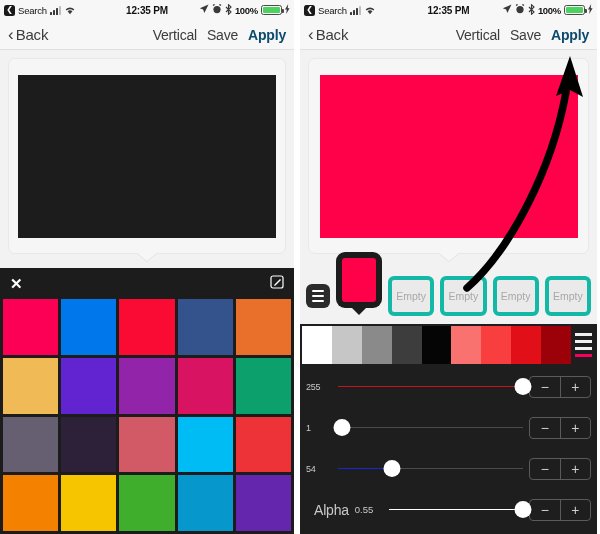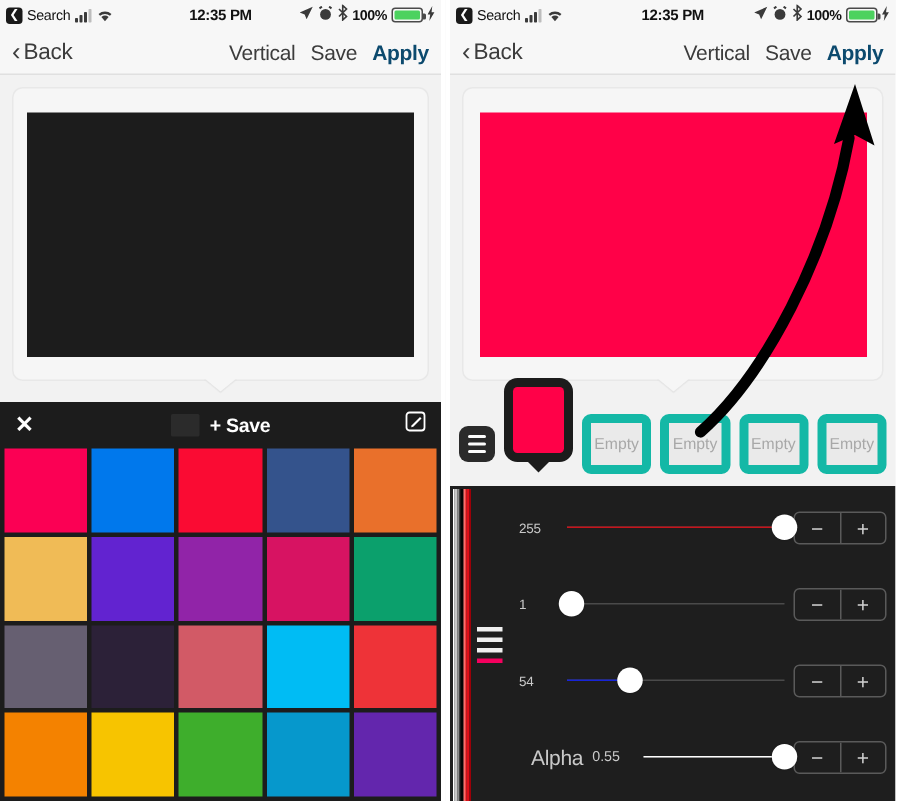--- a/index.html
+++ b/index.html
@@ -156,28 +156,28 @@
   .slot-selected::after {
     content:""; position: absolute; bottom: -7px; left: 50%; transform: translateX(-50%);
     width: 0; height: 0;
     border-left: 8px solid transparent;
     border-right: 8px solid transparent;
     border-top: 8px solid #1c1c1c;
   }
   .slot-empty {
     flex: 1; height: 40px;
     background: #eaeaea;
-    border: 6px solid #14b8a6;
+    border: 4px solid #14b8a6;
     border-radius: 6px;
     display: flex; align-items: center; justify-content: center;
     font-size: 10.5px; color: #a8a8a8;
   }
 
   
-  .editor { flex: 1; background: #1e1e1e; display: flex; }
+  .editor { flex: 1; background: #1e1e1e; display: flex; flex-direction: column; }
   .ramp-row { flex: 0 0 40px; display: flex; align-items: stretch; padding: 2px 2px 0 2px; gap: 0; }
   .ramp { flex: 1; display: flex; }
   .ramp i { flex: 1; display: block; }
   .ramp-menu {
     flex: 0 0 24px;
     display: flex; flex-direction: column; align-items: center; justify-content: center; gap: 4px;
     background: #1e1e1e;
   }
   .ramp-menu i { display: block; width: 17px; height: 3px; background: #f0f0f0; }
 
@@ -279,24 +279,20 @@
     <div class="preview-wrap">
       <div class="preview-card">
         <div class="preview-swatch" id="left-preview" style="background: rgb(28, 28, 28);"></div>
         <div class="preview-notch"></div>
       </div>
     </div>
 
     <div class="palette-panel">
       <div class="palette-toolbar">
         <span class="pt-close">✕</span>
-        <div class="pt-center">
-          <span class="pt-chip" id="pt-chip" style="background: rgb(43, 43, 43);"></span>
-          <span class="pt-save">+ Save</span>
-        </div>
         <span class="pt-edit">
           <svg width="14" height="14" viewBox="0 0 14 14">
               <rect x="1" y="1" width="12" height="12" rx="2" fill="none" stroke="#fff" stroke-width="1.2"></rect>
               <path d="M4.5 9.5 10 4l1 1-5.5 5.5-1.4.4Z" fill="#fff"></path>
             </svg>
         </span>
       </div>
       <div class="swatch-grid" id="swatch-grid">
           <div class="swatch" style="background: rgb(251, 0, 84);"></div>
           <div class="swatch" style="background: rgb(0, 120, 236);"></div>

